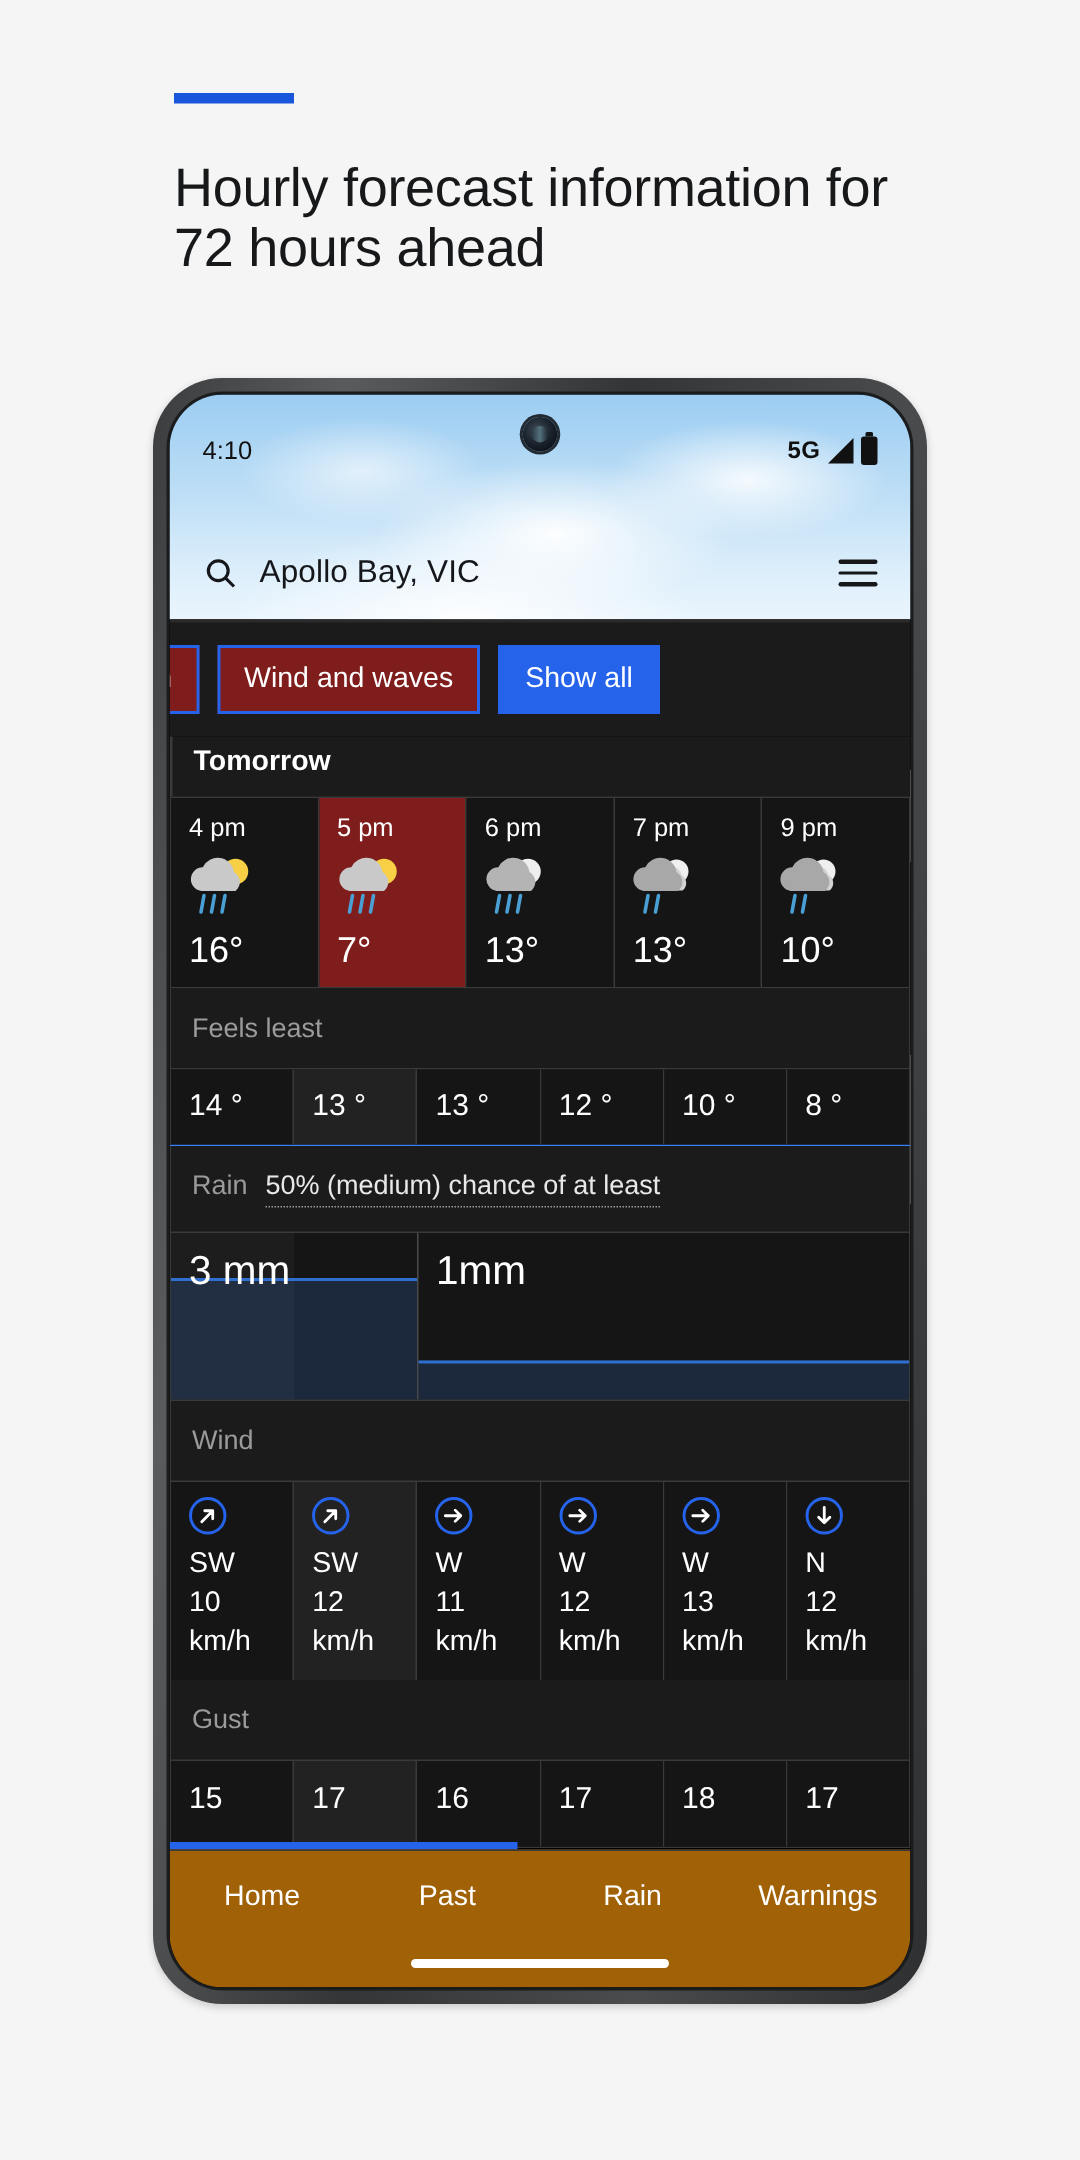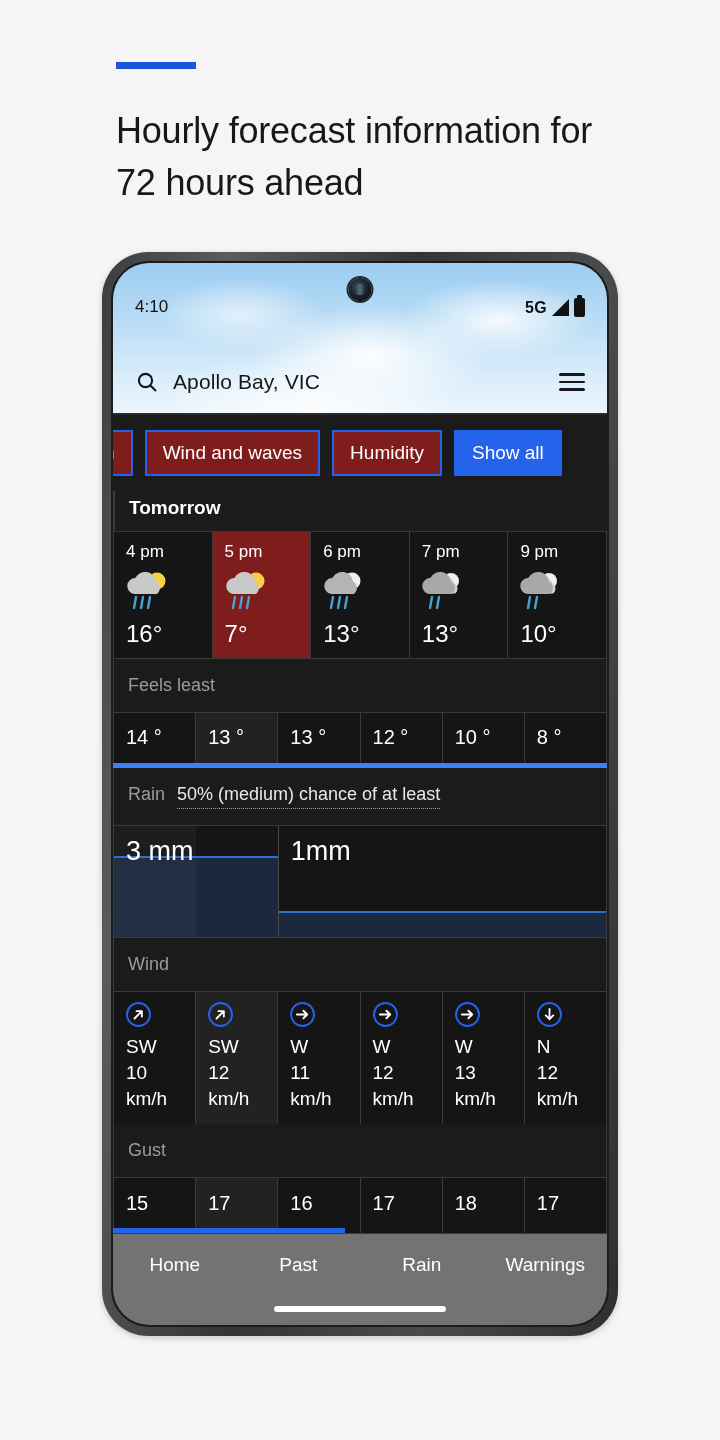--- a/index.html
+++ b/index.html
@@ -11,21 +11,21 @@
   }
 
   
   .page-accent {
     position: absolute; left: 116px; top: 62px;
     width: 80px; height: 7px; background: #1a56db;
   }
   .page-title {
     position: absolute; left: 116px; top: 105px;
     width: 520px;
-    font-size: 36px; line-height: 52px; font-weight: 400;
+    font-size: 36px; line-height: 40px; font-weight: 400;
     color: #17181a; letter-spacing: -0.2px;
   }
 
   
   .phone {
     position: absolute; left: 102px; top: 252px;
     width: 516px; height: 1084px;
     border-radius: 46px;
     background: linear-gradient(100deg,#3c3d3f 0%,#5a5b5d 18%,#343537 45%,#4a4b4d 72%,#2e2f31 100%);
     padding: 9px;
@@ -50,21 +50,21 @@
     position: relative; height: 150px;
     background:
       radial-gradient(ellipse 170px 70px at 52% 62%, rgba(255,255,255,.95), rgba(255,255,255,0) 70%),
       radial-gradient(ellipse 130px 55px at 78% 38%, rgba(255,255,255,.85), rgba(255,255,255,0) 72%),
       radial-gradient(ellipse 110px 48px at 26% 34%, rgba(255,255,255,.6), rgba(255,255,255,0) 74%),
       radial-gradient(ellipse 220px 90px at 40% 100%, rgba(255,255,255,.9), rgba(255,255,255,0) 70%),
       linear-gradient(180deg,#9ccdf2 0%,#bfdff6 46%,#dceefb 78%,#eaf5fd 100%);
   }
   .status-row {
     position: absolute; left: 0; right: 0; top: 28px; height: 26px;
-    display: flex; align-items: flex-end; justify-content: space-between;
+    display: flex; align-items: flex-start; justify-content: space-between;
     padding: 0 22px;
   }
   .status-time { font-size: 17px; font-weight: 500; color: #111; }
   .status-right { display: flex; align-items: center; gap: 5px; }
   .net-label { font-size: 16px; font-weight: 700; color: #111; letter-spacing: .3px; }
   .sig-tri {
     width: 0; height: 0;
     border-left: 17px solid transparent;
     border-bottom: 17px solid #111;
   }
@@ -163,21 +163,21 @@
     border-left: 1px solid #3a3a3a;
     border-right: 1px solid #3a3a3a;
     border-bottom: 1px solid #3a3a3a;
     display: flex; align-items: baseline; gap: 12px;
   }
   .section-head .sub {
     color: #e8e8e8; font-size: 18px;
     border-bottom: 1.5px dotted #9b9b9b; padding-bottom: 3px;
   }
 
-  .feels-row { border-bottom: 5px solid #3b82f6; }
+  .feels-row { border-bottom: 1px solid #3b82f6; }
   .feels-cell {
     border-right: 1px solid #3a3a3a;
     padding: 13px 0 14px 12px;
     color: #fff; font-size: 20px; background: #151515;
   }
   .feels-cell.alt { background: #222; }
   .feels-cell:first-child { border-left: 1px solid #3a3a3a; }
 
   
   .rain-chart {
@@ -234,21 +234,21 @@
   
   .hscroll {
     position: absolute; left: 0; bottom: 92px;
     width: 100%; height: 5px; background: transparent; z-index: 6;
   }
   .hscroll i { display:block; width: 47%; height: 100%; background: #2563eb; }
 
   
   .bottom-nav {
     position: absolute; left: 0; right: 0; bottom: 0; height: 92px;
-    background: #737373;
+    background: #a16207;
     border-top: 1px solid #3a3a3a;
     display: flex; align-items: flex-start; padding-top: 20px;
     z-index: 7;
   }
   .nav-item {
     flex: 1 1 0; text-align: center; color: #fff; font-size: 19px;
   }
   .home-pill {
     position: absolute; left: 50%; bottom: 13px; transform: translateX(-50%);
     width: 172px; height: 6px; border-radius: 4px; background: #fff; z-index: 8;
@@ -291,21 +291,20 @@
             <span></span>
         </span>
       </div>
     </div>
 
     <div class="app-body">
 
       <div class="chips">
         <div class="chip cut">rain</div>
         <div class="chip">Wind and waves</div>
-        <div class="chip">Humidity</div>
         <div class="chip solid">Show all</div>
       </div>
 
       <div class="day-label">Tomorrow</div>
 
       <div class="grid-row hour-row">
 
         <div class="cell hour-cell">
           <div class="hour-time">4 pm</div>
           <div class="wicon">

